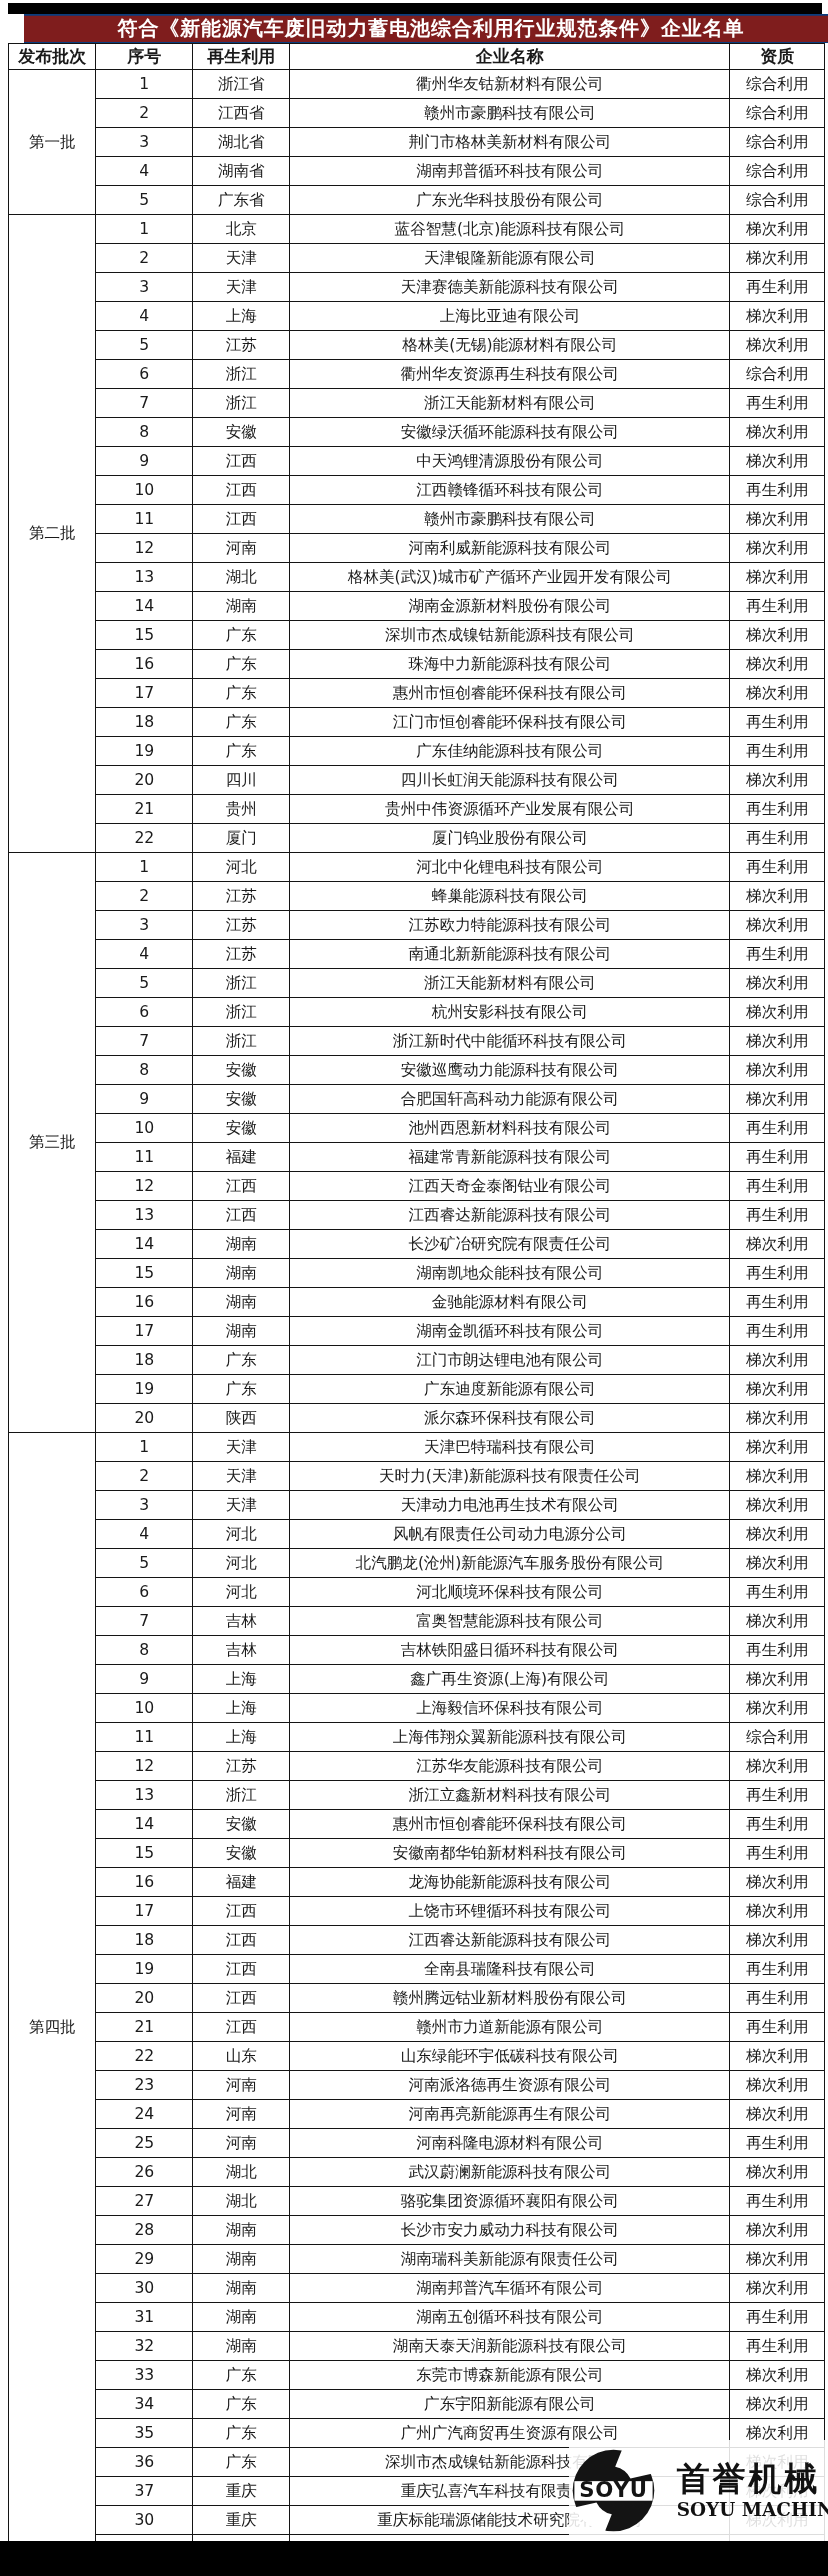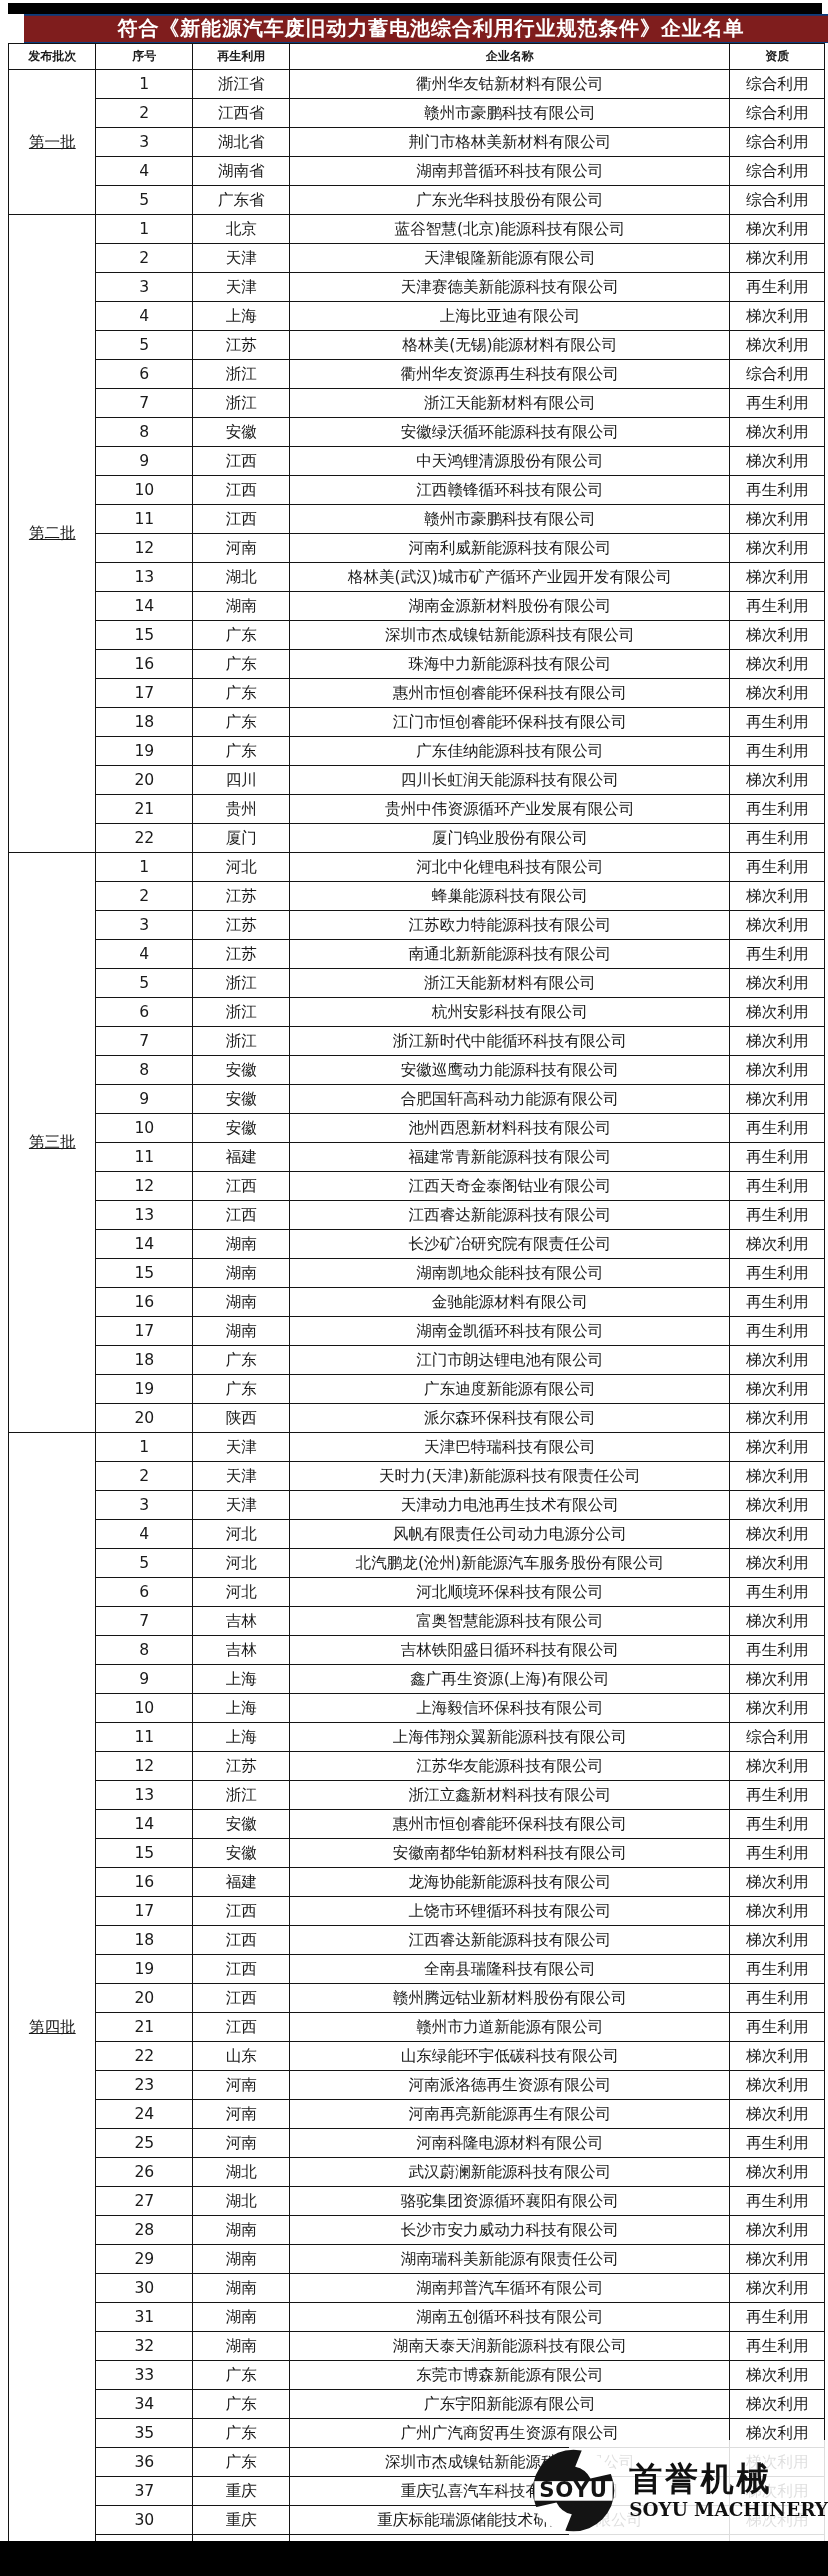--- a/index.html
+++ b/index.html
@@ -15,27 +15,27 @@
     color:#ffffff;font-size:20px;font-weight:bold;letter-spacing:0.9px;white-space:nowrap;
   }
   table.company-table{
     position:absolute;left:8.3px;top:43px;width:815px;
     border-collapse:collapse;table-layout:fixed;background:#fff;
   }
   .company-table th,.company-table td{
     border:1.5px solid #141414;text-align:center;vertical-align:middle;
     overflow:hidden;white-space:nowrap;padding:0 1.8px;
   }
-  .company-table thead th{height:25px;font-size:12px;font-weight:600;}
+  .company-table thead th{height:25px;font-size:17px;font-weight:600;}
   .company-table tbody td{height:28px;font-size:15.6px;}
-  td.batch-cell{font-size:15.6px;text-decoration:underline;}
+  td.batch-cell{font-size:15.6px;}
   td.seq-cell{font-size:15.6px;}
   .watermark{
     position:absolute;left:569px;top:2440px;width:259px;height:101px;z-index:2;
-    background:rgba(255,255,255,0.86);display:flex;align-items:center;gap:13px;padding-left:1.8px;box-sizing:border-box;justify-content:flex-end;
+    background:rgba(255,255,255,0.86);display:flex;align-items:center;gap:21px;padding-left:1.8px;box-sizing:border-box;
   }
   .logo-circle{flex:0 0 auto;width:85px;height:85px;}
   .logo-texts{display:flex;flex-direction:column;justify-content:center;line-height:1.05;}
   .logo-cn{font-size:33px;font-weight:bold;color:#111;letter-spacing:2.8px;white-space:nowrap;}
   .logo-en{font-size:18.4px;font-weight:bold;color:#111;font-family:"DejaVu Serif",serif;white-space:nowrap;margin-top:3.7px;}
   .bottom-black-bar{position:absolute;left:0;top:2541px;width:828px;height:35px;background:#000;z-index:3;}
 </style>
 </head>
 <body>
 

